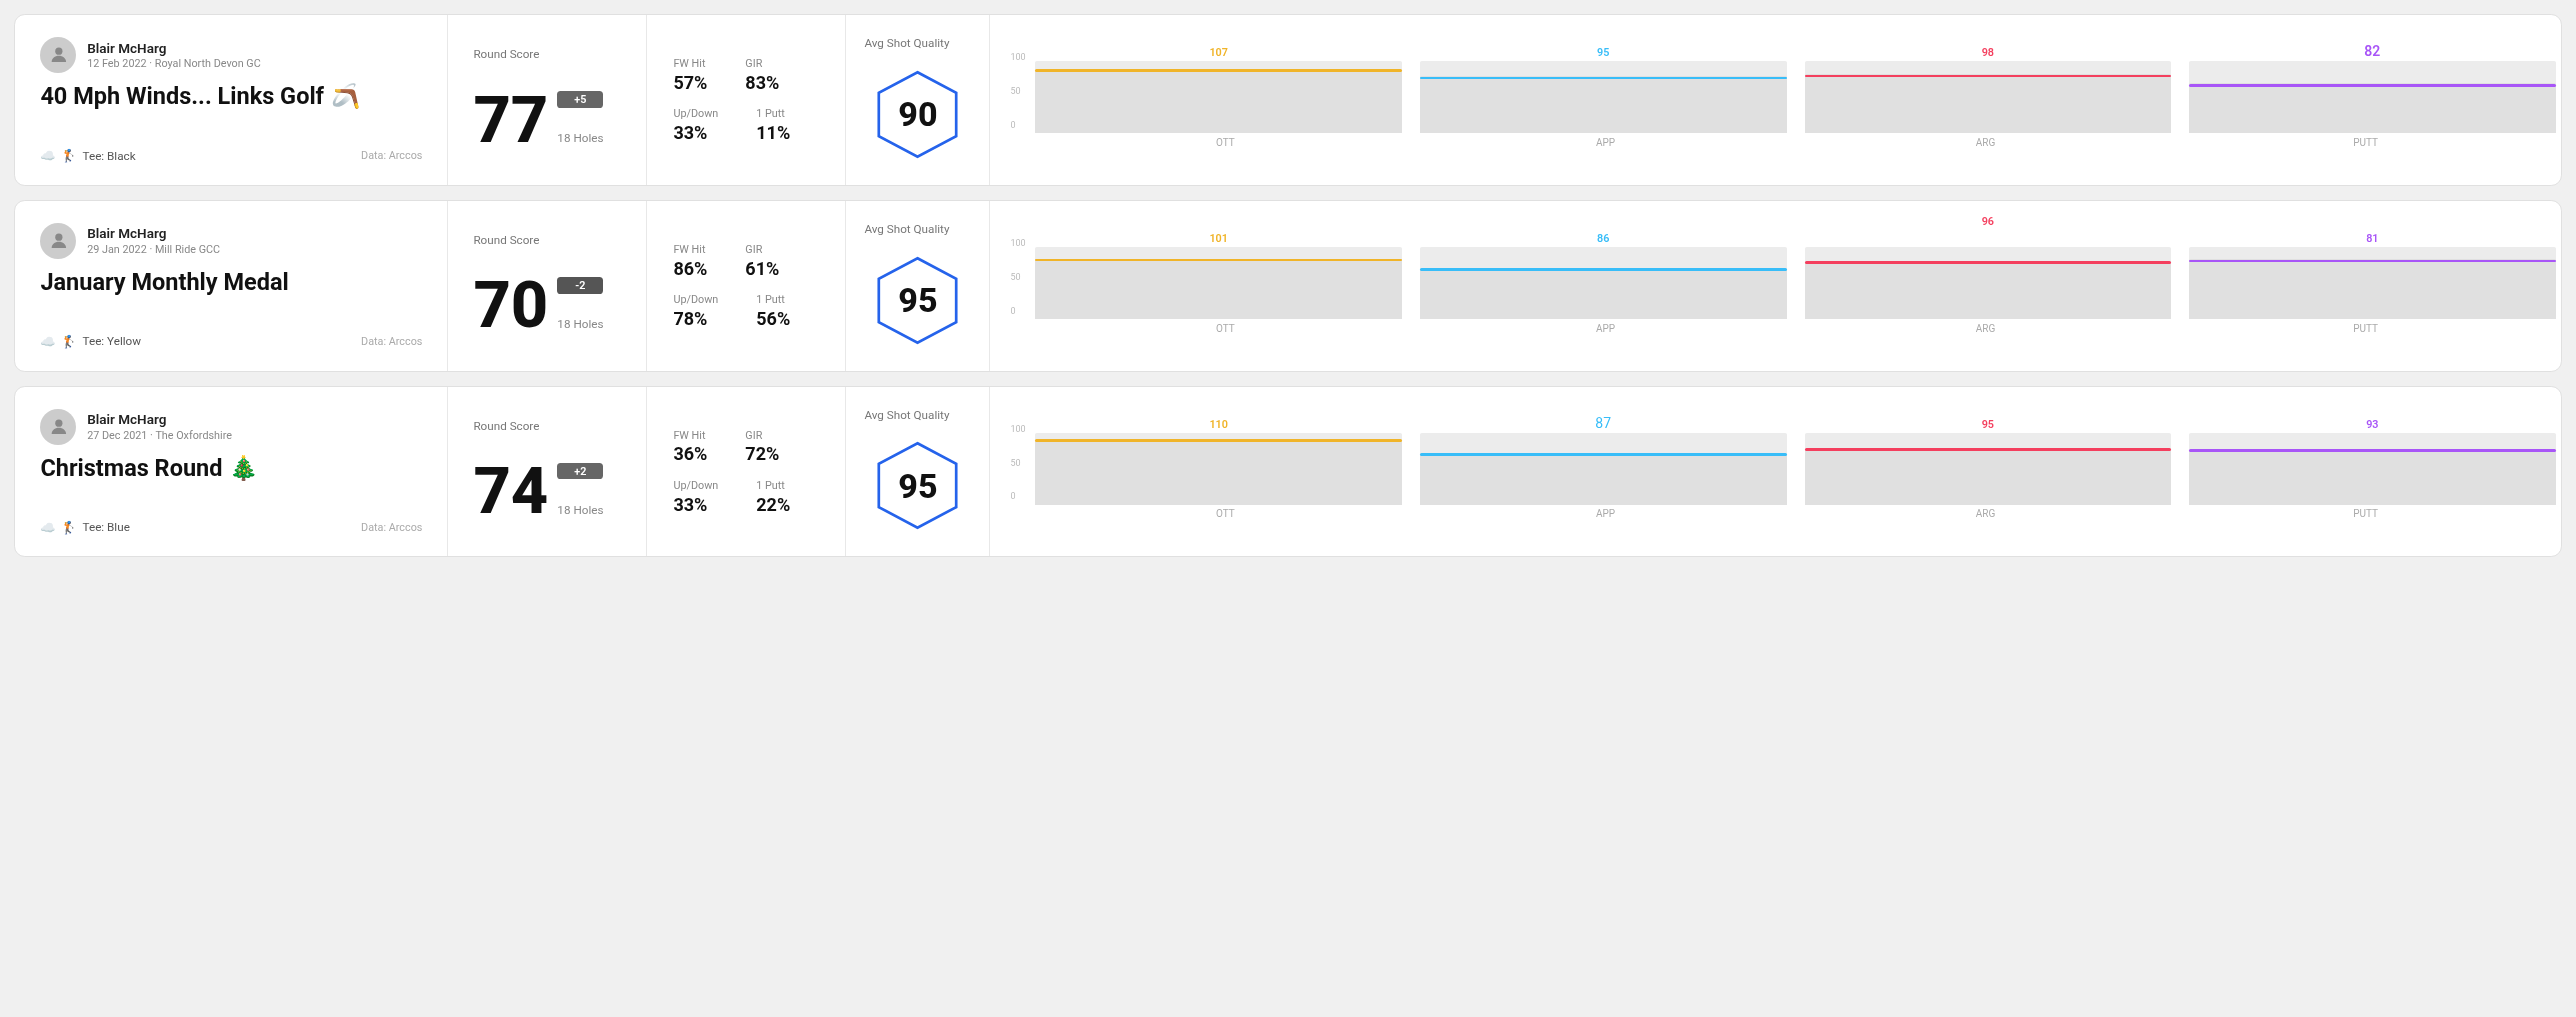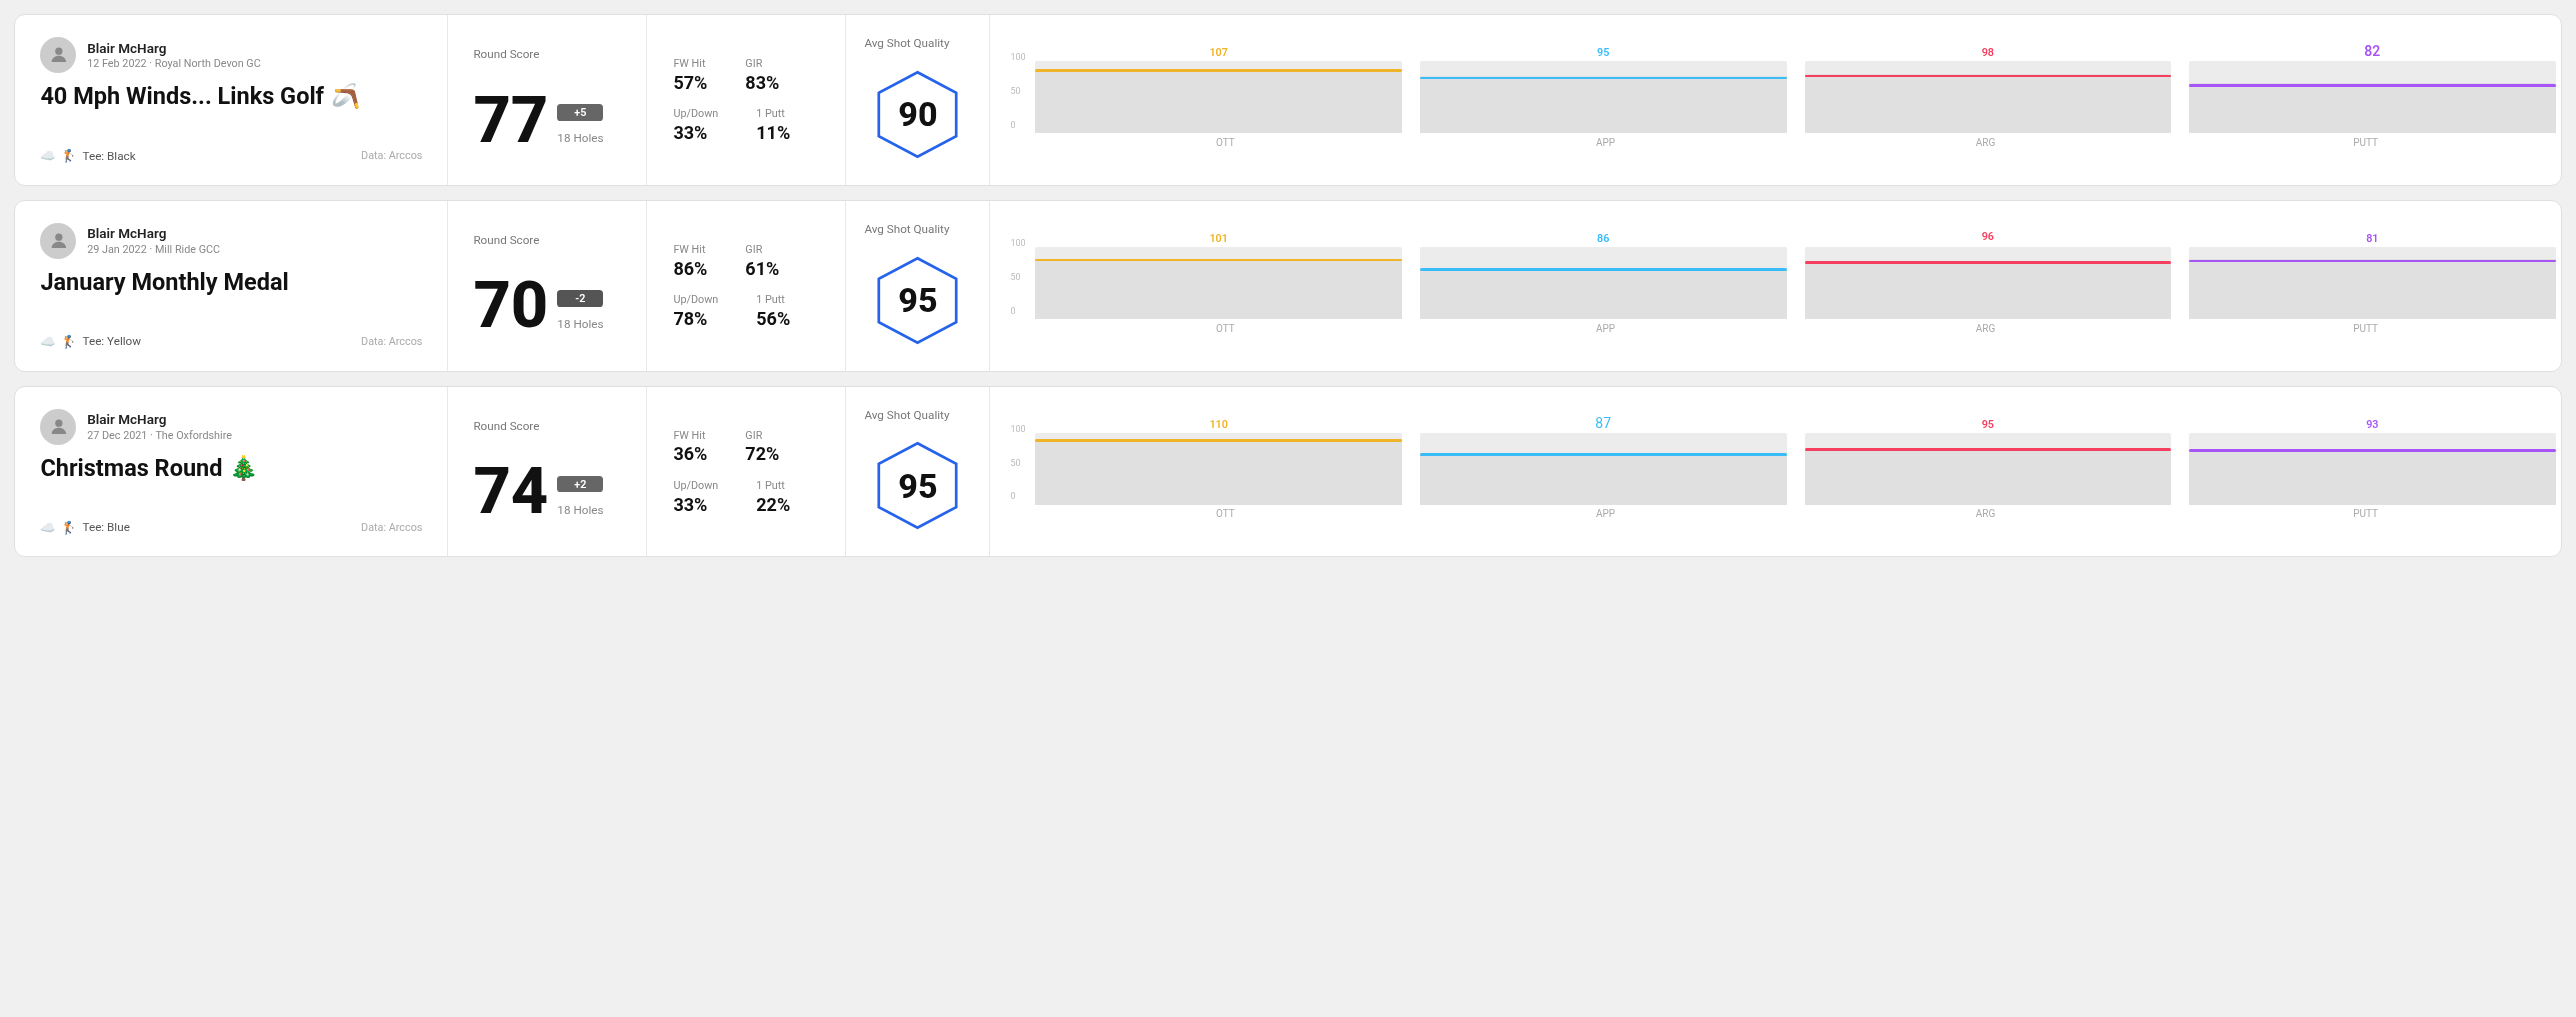--- a/index.html
+++ b/index.html
@@ -119,21 +119,21 @@
       font-weight: 600;
       padding: 1.8px 7.2px;
       border-radius: 3.6px;
       min-width: 32px;
     }
     .score-badge.positive { background: #666; }
     .score-badge.negative { background: #555; }
     .holes-label {
       font-size: 11.7px;
       color: #888;
-      margin-top: 7px;
+      margin-top: 20px;
     }
 
     .card-stats {
       flex: 0 0 199px;
       padding: 21.7px 18px;
       display: flex;
       flex-direction: column;
       justify-content: center;
       border-right: 0.9px solid #e8e8e8;
       gap: 14.4px;
@@ -423,21 +423,21 @@
               <div style="position:absolute;top:11.7px;left:0;right:0;height:2.7px;background:#f0b429;border-radius:1.8px;"></div>
             </div>
           </div>
               <div class="chart-col" style="flex:1;display:flex;flex-direction:column;align-items:center;gap:1.8px;">
             <span style="font-size:10.8px;font-weight:600;color:#38bdf8;">86</span>
             <div style="width:100%;height:72px;background:#ececec;border-radius:1.8px;position:relative;">
               <div style="position:absolute;bottom:0;left:0;right:0;height:51px;background:#e0e0e0;border-radius:1.8px 1.8px 0 0;"></div>
               <div style="position:absolute;top:21px;left:0;right:0;height:2.7px;background:#38bdf8;border-radius:1.8px;"></div>
             </div>
           </div>
-              <div class="chart-col" style="flex:1;display:flex;flex-direction:column;align-items:center;gap:4px;">
+              <div class="chart-col" style="flex:1;display:flex;flex-direction:column;align-items:center;gap:19px;">
             <span style="font-size:10.8px;font-weight:600;color:#f43f5e;">96</span>
             <div style="width:100%;height:72px;background:#ececec;border-radius:1.8px;position:relative;">
               <div style="position:absolute;bottom:0;left:0;right:0;height:58px;background:#e0e0e0;border-radius:1.8px 1.8px 0 0;"></div>
               <div style="position:absolute;top:14.4px;left:0;right:0;height:2.7px;background:#f43f5e;border-radius:1.8px;"></div>
             </div>
           </div>
               <div class="chart-col" style="flex:1;display:flex;flex-direction:column;align-items:center;gap:1.8px;">
             <span style="font-size:10.8px;font-weight:600;color:#a855f7;">81</span>
             <div style="width:100%;height:72px;background:#ececec;border-radius:1.8px;position:relative;">
               <div style="position:absolute;bottom:0;left:0;right:0;height:60px;background:#e0e0e0;border-radius:1.8px 1.8px 0 0;"></div>

